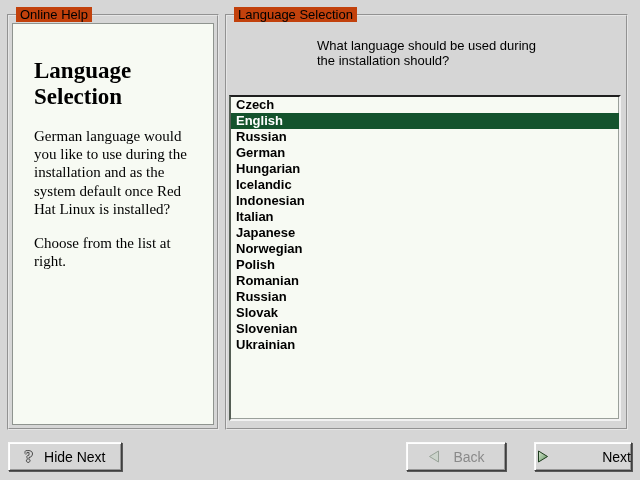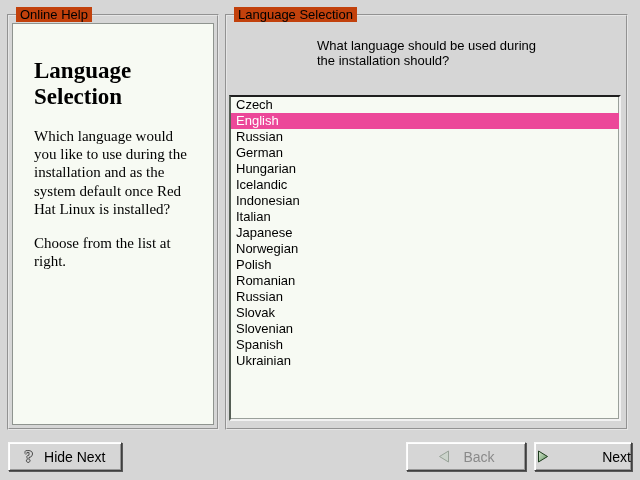--- a/index.html
+++ b/index.html
@@ -49,67 +49,68 @@
     font-size:13px; line-height:15px;
   }
   .listbox {
     position:absolute; left:2px; right:5px; top:79px; bottom:7px;
     background:#f7faf3;
     border:2px solid;
     border-color:#1f1f1f #f2f2f2 #f2f2f2 #555e55;
     box-shadow: inset -1px 0 0 #9aa09a, inset 0 -1px 0 #9aa09a;
     overflow:hidden;
     box-sizing:border-box;
+    font-weight:bold;
   }
   .lang-row {
     height:16px; line-height:16px;
     padding-left:5px;
     font-size:13px;
     white-space:nowrap;
     cursor:default;
   }
-  .lang-row.selected { background:#ec4899; color:#fff; }
+  .lang-row.selected { background:#14532d; color:#fff; }
 
   
   .btn {
     position:absolute; top:442px; height:29px;
     background:#d6d6d6;
     border:1px solid;
     border-color:#fafafa #3f3f3f #3f3f3f #fafafa;
     box-shadow: inset 1px 1px 0 #ffffff, inset -1px -1px 0 #969696,
                 1px 1px 0 #5a5a5a;
     box-sizing:border-box;
     display:flex; align-items:center; justify-content:center;
     gap:11px;
     font-size:14px;
     padding:0;
   }
   .btn-hide-help { left:8px;  width:114px; }
-  .btn-back     { left:406px; width:120px; color:#8a8a8a; }
+  .btn-back     { left:406px; width:100px; color:#8a8a8a; }
   .btn-next     { left:534px; width:98px;justify-content:space-between; }
   .qmark {
     font-family:"Liberation Serif", serif;
     font-size:17px; font-weight:bold;
     color:#d6d6d6;
     text-shadow:-1px 0 0 #4a4a4a, 1px 0 0 #4a4a4a, 0 -1px 0 #4a4a4a, 0 1px 0 #4a4a4a;
     line-height:1;
   }
   .arrow-svg { display:block; }
 </style>
 </head>
 <body>
 
 <div class="screen">
 
   <div class="frame frame-help">
     <span class="frame-label">Online Help</span>
     <div class="help-viewport">
       <div class="help-content">
         <h1 class="help-title">Language Selection</h1>
-        <p class="help-para">Which language would you like to use during the installation and as the system default once Red Hat Linux is installed?</p>
+        <p class="help-para">German language would you like to use during the installation and as the system default once Red Hat Linux is installed?</p>
         <p class="help-para">Choose from the list at right.</p>
       </div>
     </div>
   </div>
 
   <div class="frame frame-main">
     <span class="frame-label">Language Selection</span>
 
     <div class="question">
       <div>What language should be used during</div>
@@ -125,21 +126,20 @@
         <div class="lang-row">Icelandic</div>
         <div class="lang-row">Indonesian</div>
         <div class="lang-row">Italian</div>
         <div class="lang-row">Japanese</div>
         <div class="lang-row">Norwegian</div>
         <div class="lang-row">Polish</div>
         <div class="lang-row">Romanian</div>
         <div class="lang-row">Russian</div>
         <div class="lang-row">Slovak</div>
         <div class="lang-row">Slovenian</div>
-        <div class="lang-row">Spanish</div>
         <div class="lang-row">Ukrainian</div>
       </div>
   </div>
 
   <button class="btn btn-hide-help">
     <span class="qmark">?</span>
     <span>Hide Next</span>
   </button>
 
   <button class="btn btn-back" disabled="">

